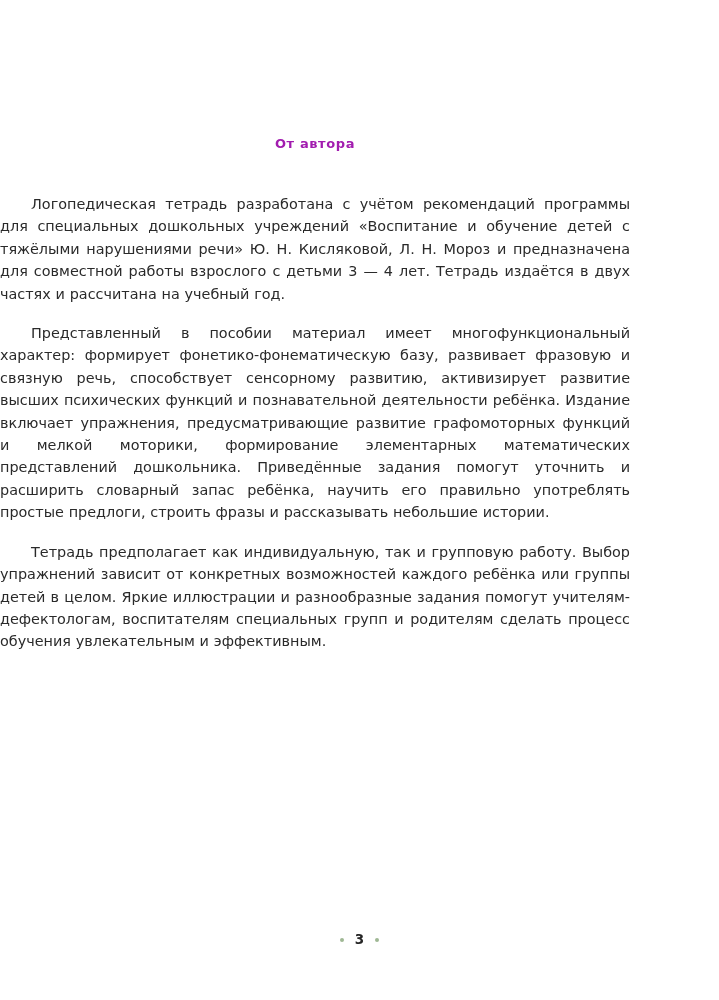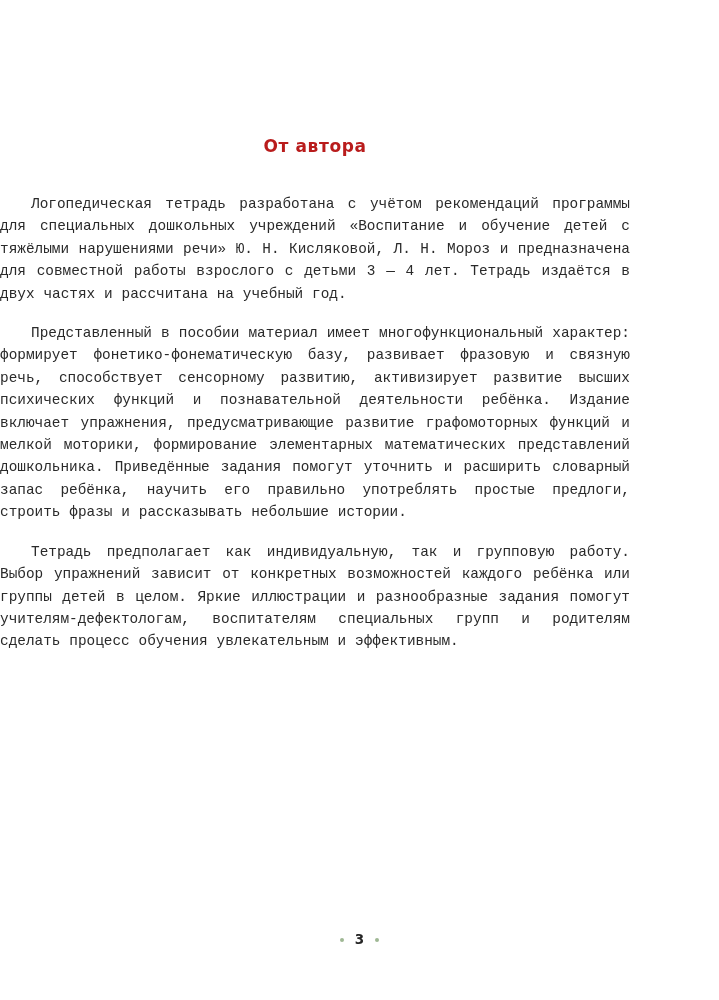--- a/index.html
+++ b/index.html
@@ -17,24 +17,24 @@
     background: #ffffff;
     overflow: hidden;
     font-family: "DejaVu Sans", "Liberation Sans", sans-serif;
     -webkit-font-smoothing: antialiased;
   }
 
   .page-title {
     margin: 0;
     padding: 0;
     text-align: center;
-    font-size: 17px;
+    font-size: 13px;
     font-weight: bold;
     letter-spacing: 0.6px;
-    color: #b91c1c;
+    color: #a21caf;
     position: absolute;
     left: 0;
     top: 136px;
     width: 630px;
   }
 
   .body-text {
     position: absolute;
     left: 0;
     top: 193px;
@@ -46,21 +46,20 @@
     padding: 0;
     text-align: justify;
     text-align-last: left;
     text-justify: inter-word;
     text-indent: 31px;
     font-size: 14.4px;
     line-height: 22.4px;
     color: #2a2a2a;
     word-spacing: 0.2px;
     hyphens: manual;
-    font-family: Liberation Mono, monospace;
   }
 
   .para + .para {
     margin-top: 17px;
   }
 
   .footer {
     position: absolute;
     left: 0;
     right: 0;

